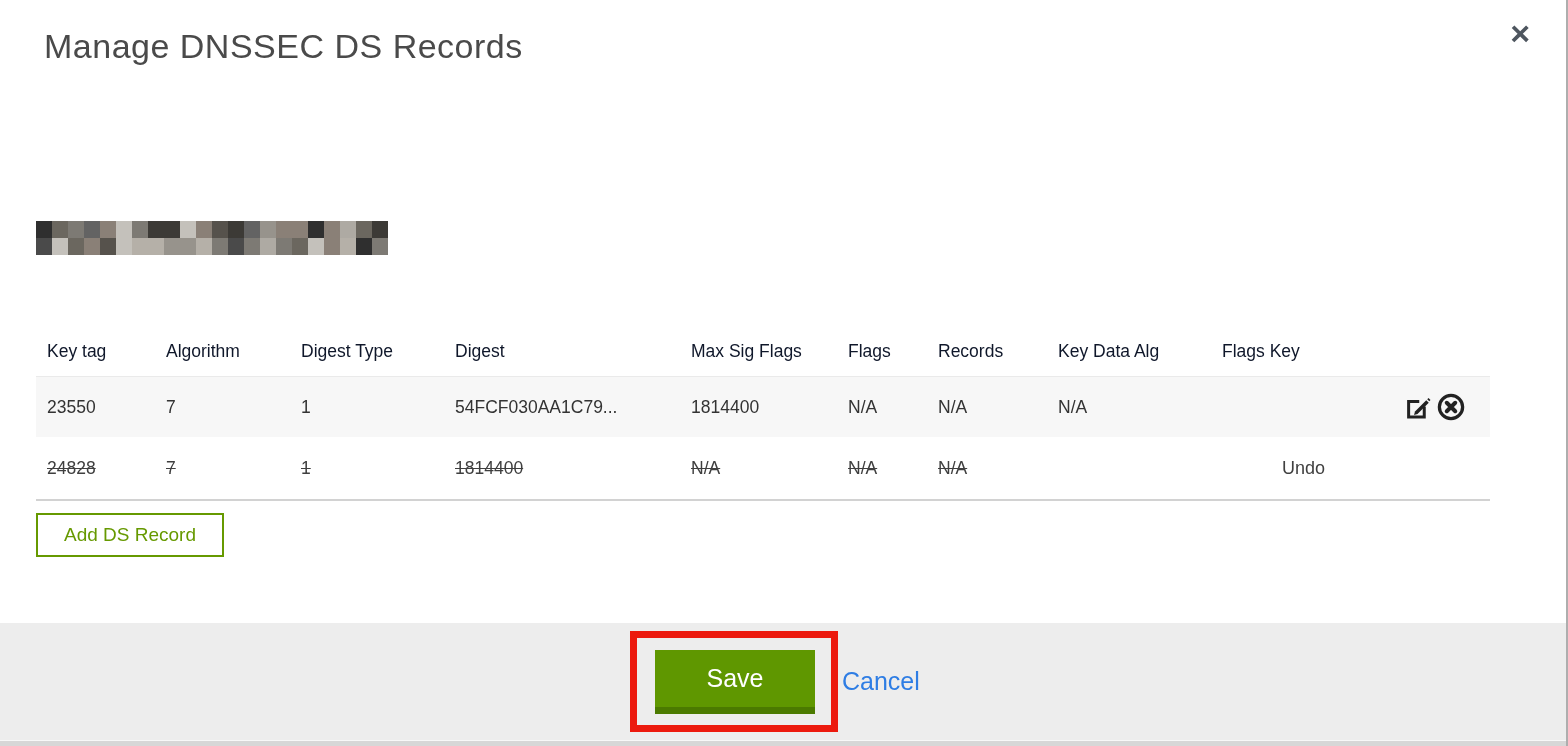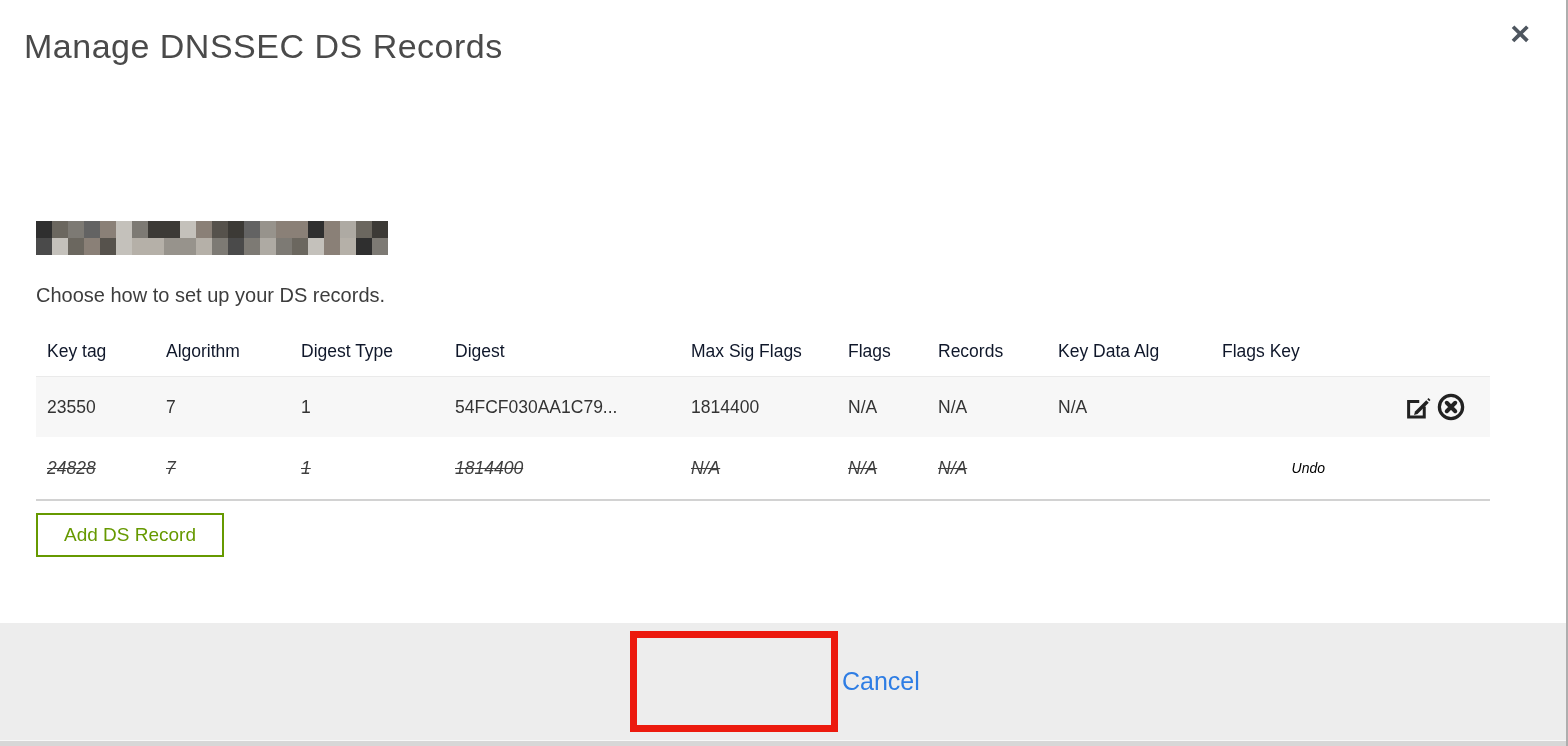--- a/index.html
+++ b/index.html
@@ -5,21 +5,21 @@
   * { margin:0; padding:0; box-sizing:border-box; }
   html,body { width:1568px; height:746px; background:#ffffff; }
   body { font-family:"Liberation Sans", sans-serif; color:#3f3f3f; }
 
   .page {
     position:relative; width:1568px; height:746px; background:#ffffff;
     border-right:2px solid #aeaeae; overflow:hidden;
   }
 
   .modal-title {
-    position:absolute; top:27px; left:24px;
+    position:absolute; top:27px; left:44px;
     font-size:34px; font-weight:400; color:#4a4a4a; letter-spacing:0.5px;
   }
   .close-btn {
     position:absolute; top:16px; right:36px;
     font-size:34px; font-weight:bold; color:#4e565f; line-height:1; cursor:pointer;
   }
 
   .redacted-domain {
     position:absolute; top:221px; left:36px;
     display:grid; grid-template-columns:repeat(22,16px); grid-auto-rows:17px;
@@ -32,26 +32,26 @@
 
   .ds-table { position:absolute; top:326px; left:36px; width:1454px; }
   .trow {
     display:grid;
     grid-template-columns:119px 135px 154px 236px 157px 90px 120px 164px 138px 141px;
     align-items:center;
   }
   .trow > div { padding-left:11px; font-size:17.5px; overflow:hidden; white-space:nowrap; }
   .thead { height:50px; color:#0f172a; }
   .row-normal { height:61px; background:#f7f7f7; border-top:1px solid #eaeaea; color:#333; }
-  .row-deleted { height:64px; background:#ffffff; border-bottom:2px solid #d2d2d2; color:#3f3f3f;font-style:italic; }
+  .row-deleted { height:64px; background:#ffffff; border-bottom:2px solid #d2d2d2; color:#3f3f3f; }
   .row-deleted .strike { text-decoration:line-through; }
   .cell-actions { display:flex; justify-content:flex-end; align-items:center; padding-right:24px !important; }
   .icon-btn { display:inline-flex; width:30px; height:30px; cursor:pointer; }
   .icon-btn + .icon-btn { margin-left:3px; }
-  .undo-link { font-size:14px; color:#000000; cursor:pointer; }
+  .undo-link { font-size:18px; color:#404040; cursor:pointer; }
 
   .add-ds-btn {
     position:absolute; top:513px; left:36px;
     background:#ffffff; border:2px solid #669900; color:#669900;
     font-size:19px; padding:9px 26px; cursor:pointer; font-family:"Liberation Sans",sans-serif;
   }
 
   .footer {
     position:absolute; top:623px; left:0; width:1566px; height:117px;
     background:#ededed;
@@ -124,21 +124,20 @@
       <div style="background: rgb(174, 170, 163);"></div>
       <div style="background: rgb(125, 122, 116);"></div>
       <div style="background: rgb(107, 103, 95);"></div>
       <div style="background: rgb(196, 193, 187);"></div>
       <div style="background: rgb(138, 128, 119);"></div>
       <div style="background: rgb(181, 176, 168);"></div>
       <div style="background: rgb(47, 47, 47);"></div>
       <div style="background: rgb(125, 122, 116);"></div>
     </div>
 
-  <div class="subtitle">Choose how to set up your DS records.</div>
 
   <div class="ds-table">
 
     <div class="trow thead">
       <div>Key tag</div>
       <div>Algorithm</div>
       <div>Digest Type</div>
       <div>Digest</div>
       <div>Max Sig Flags</div>
       <div>Flags</div>
@@ -188,16 +187,17 @@
         <span class="undo-link">Undo</span>
       </div>
     </div>
 
   </div>
 
   <button class="add-ds-btn">Add DS Record</button>
 
   <div class="footer"></div>
   <div class="annotation-box"></div>
+  <button class="save-btn">Save</button>
   <span class="cancel-link">Cancel</span>
   <div class="bottom-strip"></div>
 
 </div>
 
 </body></html>

